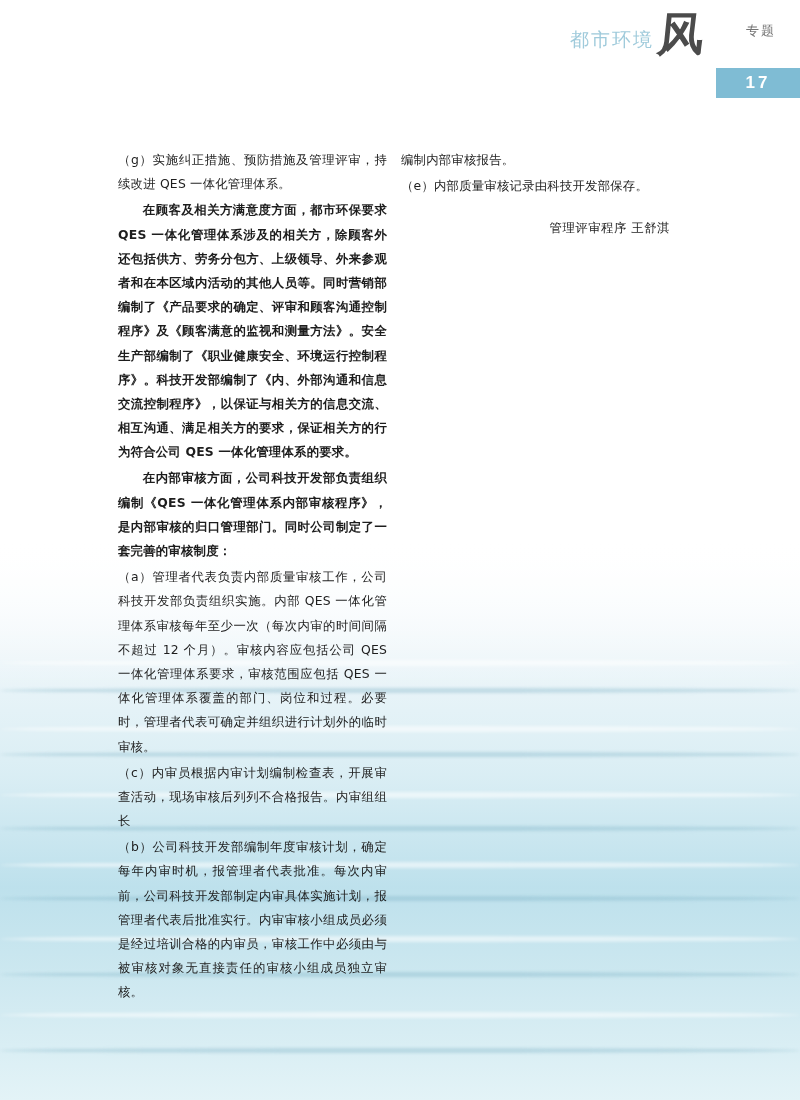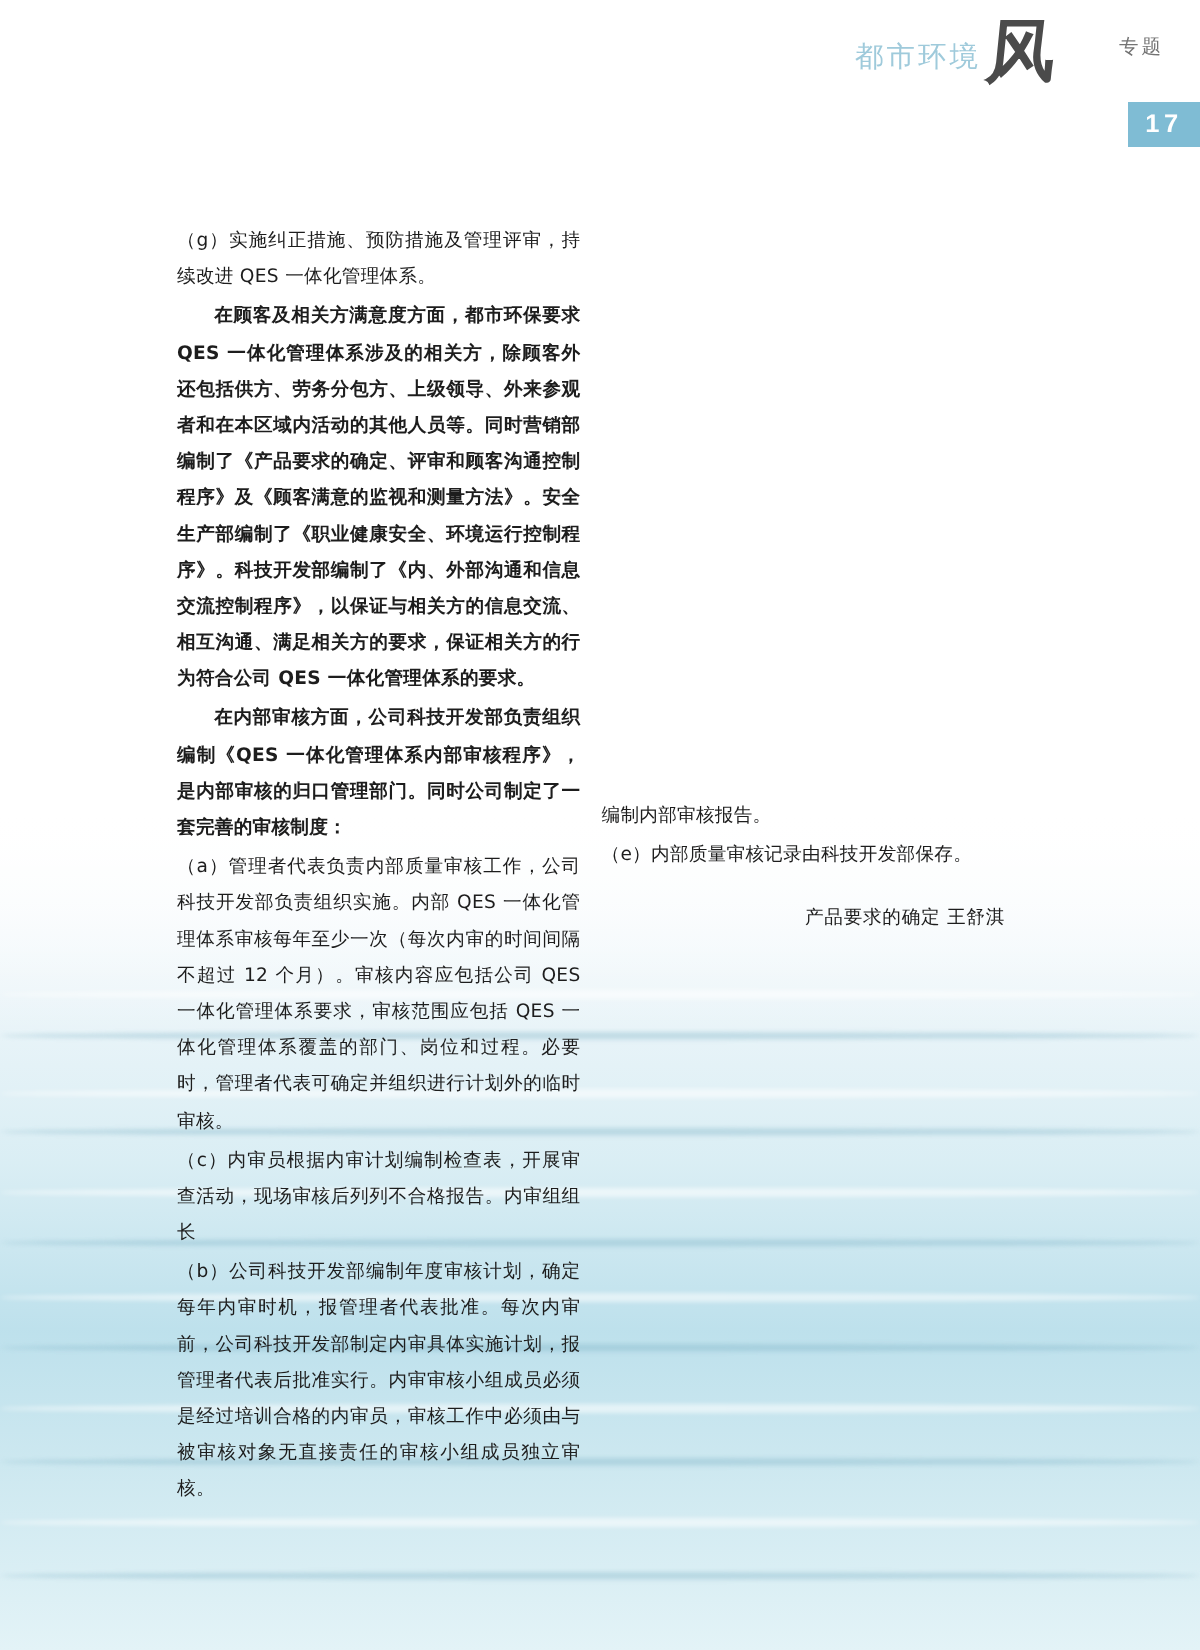--- a/index.html
+++ b/index.html
@@ -71,21 +71,21 @@
   }
   .masthead {
     position: absolute;
     right: 96px;
     top: 14px;
     display: flex;
     align-items: flex-end;
     gap: 4px;
   }
   .masthead-cn {
-    font-family: Liberation Mono, monospace;
+    font-family: Liberation Serif, serif;
     font-size: 19px;
     letter-spacing: 2px;
     color: #7fb9cf;
     opacity: 0.75;
     line-height: 1;
     padding-bottom: 6px;
     text-align: right;
   }
   .masthead-mark {
     font-family: "DejaVu Serif", serif;
@@ -101,41 +101,40 @@
     top: 22px;
     font-size: 13px;
     font-weight: normal;
     color: #737373;
     letter-spacing: 2px;
   }
   .page-number-badge {
     position: absolute;
     right: 0;
     top: 68px;
-    width: 48px;
+    width: 84px;
     height: 30px;
     background: #7fbcd4;
     color: #ffffff;
     display: flex;
     align-items: center;
     justify-content: center;
     font-size: 17px;
     font-weight: bold;
     letter-spacing: 3px;
   }
 
   
   .columns {
     position: absolute;
     top: 148px;
     left: 118px;
     width: 566px;
     display: flex;
     gap: 14px;
-    align-items: center;
   }
   .col {
     width: 269px;
   }
   .para {
     font-family: "DejaVu Sans", sans-serif;
     font-size: 12.4px;
     line-height: 1.95;
     color: #1d1d1d;
     text-align: justify;
@@ -193,17 +192,17 @@
       <p class="para indent">在顾客及相关方满意度方面，都市环保要求 QES 一体化管理体系涉及的相关方，除顾客外还包括供方、劳务分包方、上级领导、外来参观者和在本区域内活动的其他人员等。同时营销部编制了《产品要求的确定、评审和顾客沟通控制程序》及《顾客满意的监视和测量方法》。安全生产部编制了《职业健康安全、环境运行控制程序》。科技开发部编制了《内、外部沟通和信息交流控制程序》，以保证与相关方的信息交流、相互沟通、满足相关方的要求，保证相关方的行为符合公司 QES 一体化管理体系的要求。</p>
       <p class="para indent">在内部审核方面，公司科技开发部负责组织编制《QES 一体化管理体系内部审核程序》，是内部审核的归口管理部门。同时公司制定了一套完善的审核制度：</p>
       <p class="para">（a）管理者代表负责内部质量审核工作，公司科技开发部负责组织实施。内部 QES 一体化管理体系审核每年至少一次（每次内审的时间间隔不超过 12 个月）。审核内容应包括公司 QES 一体化管理体系要求，审核范围应包括 QES 一体化管理体系覆盖的部门、岗位和过程。必要时，管理者代表可确定并组织进行计划外的临时审核。</p>
       <p class="para">（c）内审员根据内审计划编制检查表，开展审查活动，现场审核后列列不合格报告。内审组组长</p>
       <p class="para">（b）公司科技开发部编制年度审核计划，确定每年内审时机，报管理者代表批准。每次内审前，公司科技开发部制定内审具体实施计划，报管理者代表后批准实行。内审审核小组成员必须是经过培训合格的内审员，审核工作中必须由与被审核对象无直接责任的审核小组成员独立审核。</p>
     </div>
 
     <div class="col">
       <p class="para">编制内部审核报告。</p>
       <p class="para">（e）内部质量审核记录由科技开发部保存。</p>
-      <div class="signature">产品要求的确定 王舒淇</div>
+      <div class="signature">管理评审程序 王舒淇</div>
     </div>
 
   </div>
 </div>
 
 </body></html>

